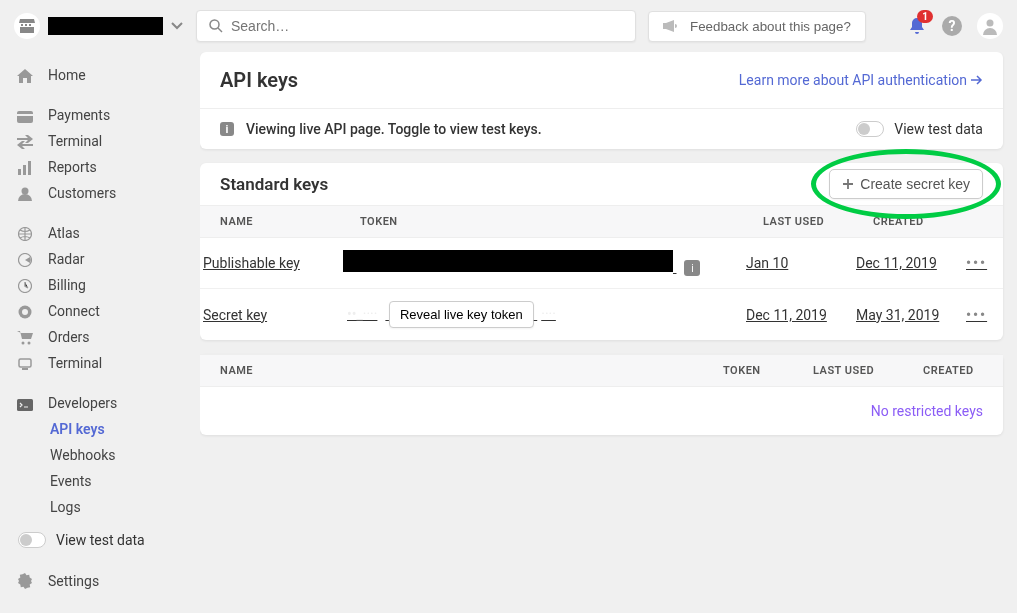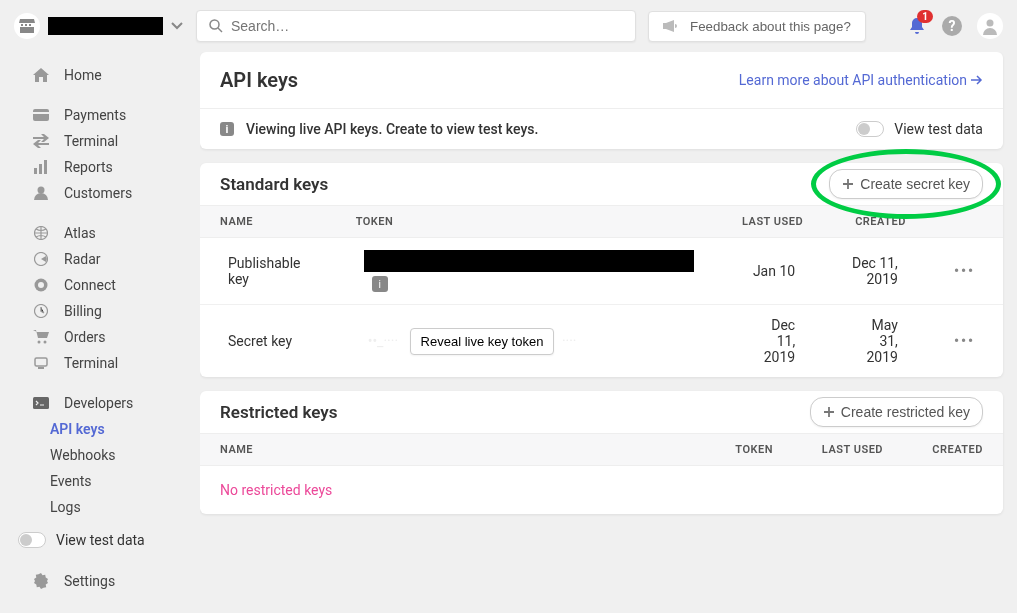--- a/index.html
+++ b/index.html
@@ -120,23 +120,23 @@
     
     
     .sidebar {
       width: 200px;
       padding: 10px 0;
       display: flex;
       flex-direction: column;
     }
     .nav-item {
       display: flex;
-      align-items: center;
+      align-items: flex-end;
       gap: 14px;
-      padding: 5px 32px;
+      padding: 5px 16px;
       color: #444;
       cursor: pointer;
     }
     .nav-item .icon {
       width: 18px;
       display: flex;
       justify-content: center;
       color: #888;
     }
     .nav-item.active {
@@ -227,21 +227,21 @@
       align-items: center;
       padding: 6px 20px;
     }
     .section-header h2 {
       font-size: 17px;
       font-weight: 600;
     }
     .btn-outline {
       background: #fff;
       border: 1px solid #ccc;
-      border-radius: 13px;
+      border-radius: 5px;
       padding: 6px 12px;
       color: #555;
       display: inline-flex;
       align-items: center;
       gap: 6px;
       cursor: pointer;
       box-shadow: 0 1px 2px rgba(0,0,0,0.05);
       font-size: 14px;
     }
     .circle-highlight {
@@ -267,26 +267,27 @@
       font-size: 11px;
       font-weight: 600;
       color: #555;
       letter-spacing: 0.5px;
       padding: 9px 20px;
       background: #f7f7f8;
       border-top: 1px solid #eee;
       border-bottom: 1px solid #eee;
     }
     tbody td {
-      padding: 12px 28px;
+      padding: 12px 3px;
       border-bottom: 1px solid #f0f0f0;
       vertical-align: middle;
+      text-decoration: underline;
     }
     tbody tr:last-child td { border-bottom: none; }
-    .th-right, .td-right { text-align: right; }
+    .th-right, .td-right { text-align: left; }
     .redacted {
       background: #000;
       width: 330px;
       height: 22px;
       display: inline-block;
     }
     .info-badge {
       display: inline-flex;
       width: 16px;
       height: 16px;
@@ -314,21 +315,22 @@
       margin-left: 4px;
     }
     .dots-menu {
       color: #888;
       cursor: pointer;
       letter-spacing: 2px;
       font-weight: bold;
     }
     .empty-msg {
       padding: 16px 20px;
-      color: #ec4899;
+      color: #8b5cf6;
+      text-align: right;
     }
     .col-name { width: 140px; }
     .col-last { width: 110px; }
     .col-created { width: 110px; }
     .col-actions { width: 40px; }
     
     svg { display: block; }
   </style>
 </head>
 <body>
@@ -449,34 +451,34 @@
           <svg width="14" height="14" viewBox="0 0 14 14">
             <circle cx="7" cy="7" r="6.5" fill="none" stroke="#999" stroke-width="1.2"></circle>
             <path fill="#999" d="M7 7l5-3a6 6 0 0 1 0 6z"></path>
           </svg>
         </span>
       <span>Radar</span>
     </div>
     <div class="nav-item">
       <span class="icon">
           <svg width="14" height="14" viewBox="0 0 14 14">
+            <circle cx="7" cy="7" r="6.5" fill="none" stroke="#999" stroke-width="1.2"></circle>
+            <path stroke="#999" stroke-width="1.5" d="M7 3v4l3 2"></path>
+          </svg>
+        </span>
+      <span>Billing</span>
+    </div>
+    <div class="nav-item">
+      <span class="icon">
+          <svg width="14" height="14" viewBox="0 0 14 14">
             <circle cx="7" cy="7" r="6.5" fill="#999"></circle>
             <circle cx="7" cy="7" r="3" fill="#f0f0f0"></circle>
           </svg>
         </span>
       <span>Connect</span>
-    </div>
-    <div class="nav-item">
-      <span class="icon">
-          <svg width="14" height="14" viewBox="0 0 14 14">
-            <circle cx="7" cy="7" r="6.5" fill="none" stroke="#999" stroke-width="1.2"></circle>
-            <path stroke="#999" stroke-width="1.5" d="M7 3v4l3 2"></path>
-          </svg>
-        </span>
-      <span>Billing</span>
     </div>
     <div class="nav-item">
       <span class="icon">
           <svg width="16" height="14" viewBox="0 0 16 14">
             <path fill="#999" d="M0 0h3l2 8h9l2-6H4"></path>
             <circle cx="6" cy="12" r="1.5" fill="#999"></circle>
             <circle cx="12" cy="12" r="1.5" fill="#999"></circle>
           </svg>
         </span>
       <span>Orders</span>
@@ -539,21 +541,21 @@
             </svg>
         </a>
       </div>
       <div class="banner">
         <span class="info-icon">
           <svg width="14" height="14" viewBox="0 0 14 14">
               <rect width="14" height="14" rx="3" fill="#888"></rect>
               <text x="7" y="11" text-anchor="middle" fill="#fff" font-size="11" font-weight="bold">i</text>
             </svg>
         </span>
-        <span style="font-weight:500">Viewing live API keys. Create to view test keys.</span>
+        <span style="font-weight:500">Viewing live API page. Toggle to view test keys.</span>
         <div class="banner-toggle">
           <span class="toggle-sw"></span>
           <span>View test data</span>
         </div>
       </div>
     </div>
 
     <div class="card">
       <div class="section-header">
         <h2>Standard keys</h2>
@@ -596,29 +598,20 @@
             </td>
             <td class="td-right">Dec 11, 2019</td>
             <td class="td-right">May 31, 2019</td>
             <td class="td-right"><span class="dots-menu">•••</span></td>
           </tr>
         </tbody>
       </table>
     </div>
 
     <div class="card">
-      <div class="section-header">
-        <h2>Restricted keys</h2>
-        <button class="btn-outline">
-          <svg width="12" height="12" viewBox="0 0 12 12">
-              <path stroke="#777" stroke-width="1.8" d="M6 1v10M1 6h10"></path>
-            </svg>
-          <span>Create restricted key</span>
-        </button>
-      </div>
       <table>
         <thead>
           <tr>
             <th>NAME</th>
             <th class="th-right" style="width:90px">TOKEN</th>
             <th class="th-right" style="width:110px">LAST USED</th>
             <th class="th-right" style="width:100px">CREATED</th>
           </tr>
         </thead>
       </table>

